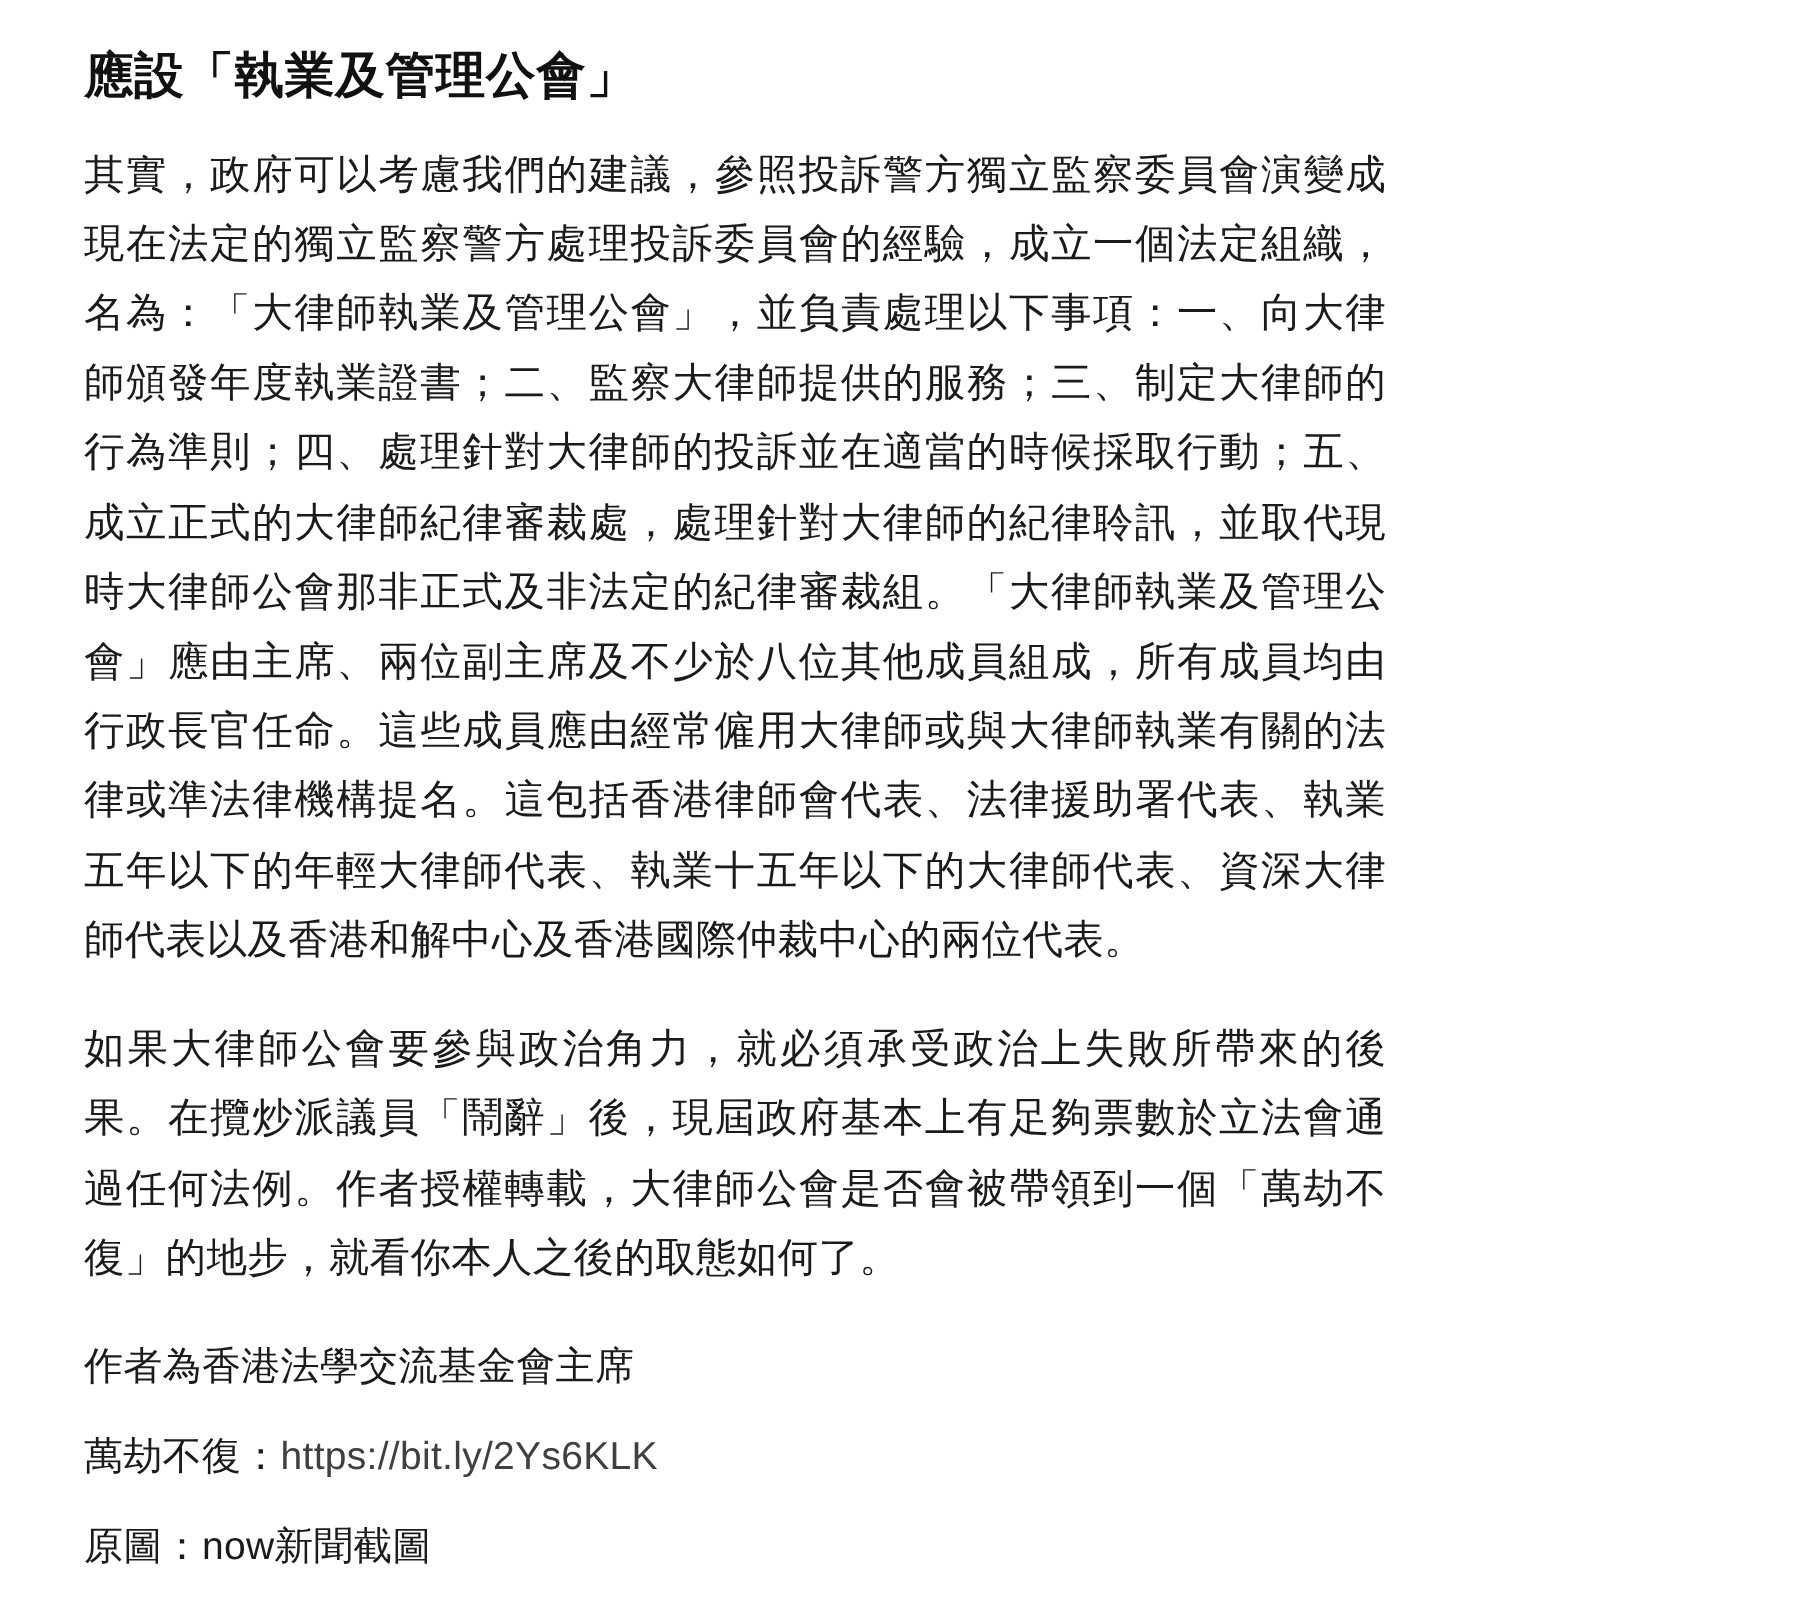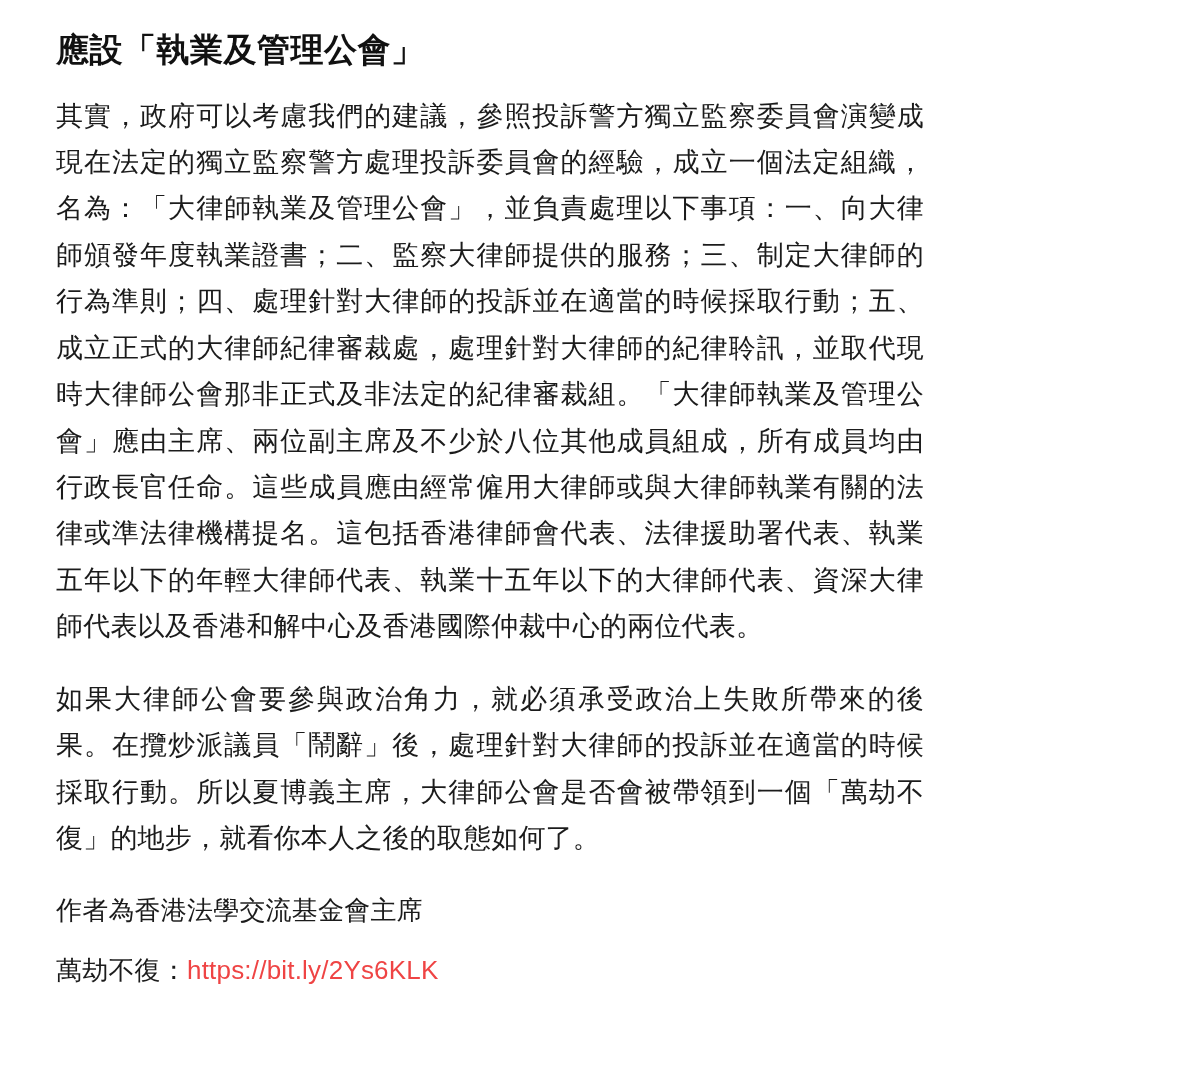--- a/index.html
+++ b/index.html
@@ -39,36 +39,37 @@
     font-size: 26px;
     line-height: 1.7;
     letter-spacing: 0.2px;
     margin: 16px 0 16px 0;
     color: #1b1b1b;
   }
   .meta-line:last-child {
     margin-bottom: 0;
   }
   .link {
-    color: #ef4444;
+    color: #404040;
     text-decoration: none;
   }
 </style>
 </head>
 <body>
 
 <div class="page">
 
   <h1 class="article-heading">應設「執業及管理公會」</h1>
 
   <p class="body-paragraph">其實，政府可以考慮我們的建議，參照投訴警方獨立監察委員會演變成現在法定的獨立監察警方處理投訴委員會的經驗，成立一個法定組織，名為：「大律師執業及管理公會」，並負責處理以下事項：一、向大律師頒發年度執業證書；二、監察大律師提供的服務；三、制定大律師的行為準則；四、處理針對大律師的投訴並在適當的時候採取行動；五、成立正式的大律師紀律審裁處，處理針對大律師的紀律聆訊，並取代現時大律師公會那非正式及非法定的紀律審裁組。「大律師執業及管理公會」應由主席、兩位副主席及不少於八位其他成員組成，所有成員均由行政長官任命。這些成員應由經常僱用大律師或與大律師執業有關的法律或準法律機構提名。這包括香港律師會代表、法律援助署代表、執業五年以下的年輕大律師代表、執業十五年以下的大律師代表、資深大律師代表以及香港和解中心及香港國際仲裁中心的兩位代表。</p>
 
-  <p class="body-paragraph">如果大律師公會要參與政治角力，就必須承受政治上失敗所帶來的後果。在攬炒派議員「鬧辭」後，處理針對大律師的投訴並在適當的時候採取行動。所以夏博義主席，大律師公會是否會被帶領到一個「萬劫不復」的地步，就看你本人之後的取態如何了。</p>
+  <p class="body-paragraph">如果大律師公會要參與政治角力，就必須承受政治上失敗所帶來的後果。在攬炒派議員「鬧辭」後，現屆政府基本上有足夠票數於立法會通過任何法例。作者授權轉載，大律師公會是否會被帶領到一個「萬劫不復」的地步，就看你本人之後的取態如何了。</p>
 
   <p class="meta-line">作者為香港法學交流基金會主席</p>
 
 
   <p class="meta-line">
     <span>萬劫不復：</span><a class="link" href="#">https://bit.ly/2Ys6KLK</a>
   </p>
 
+  <p class="meta-line">原圖：now新聞截圖</p>
 
 </div>
 
 </body></html>

